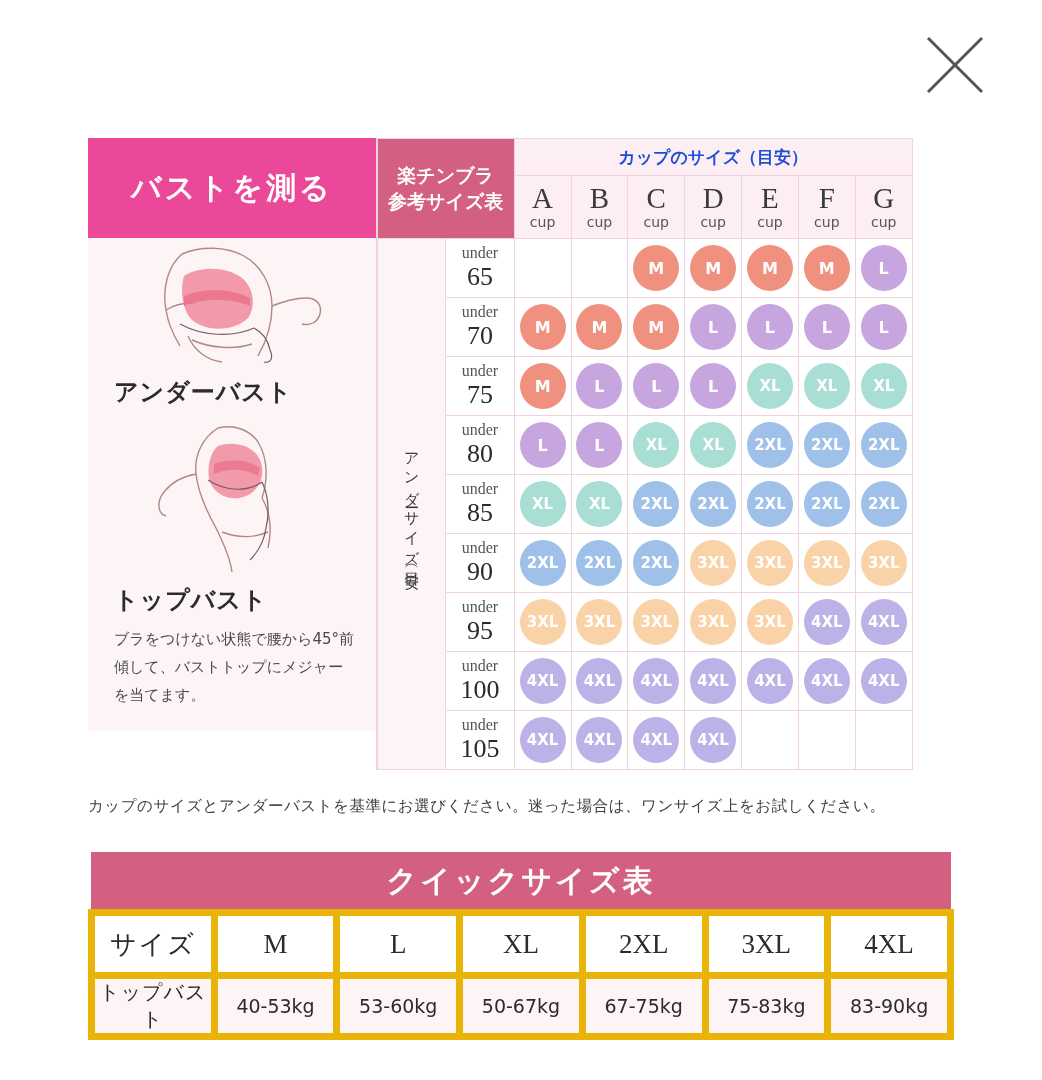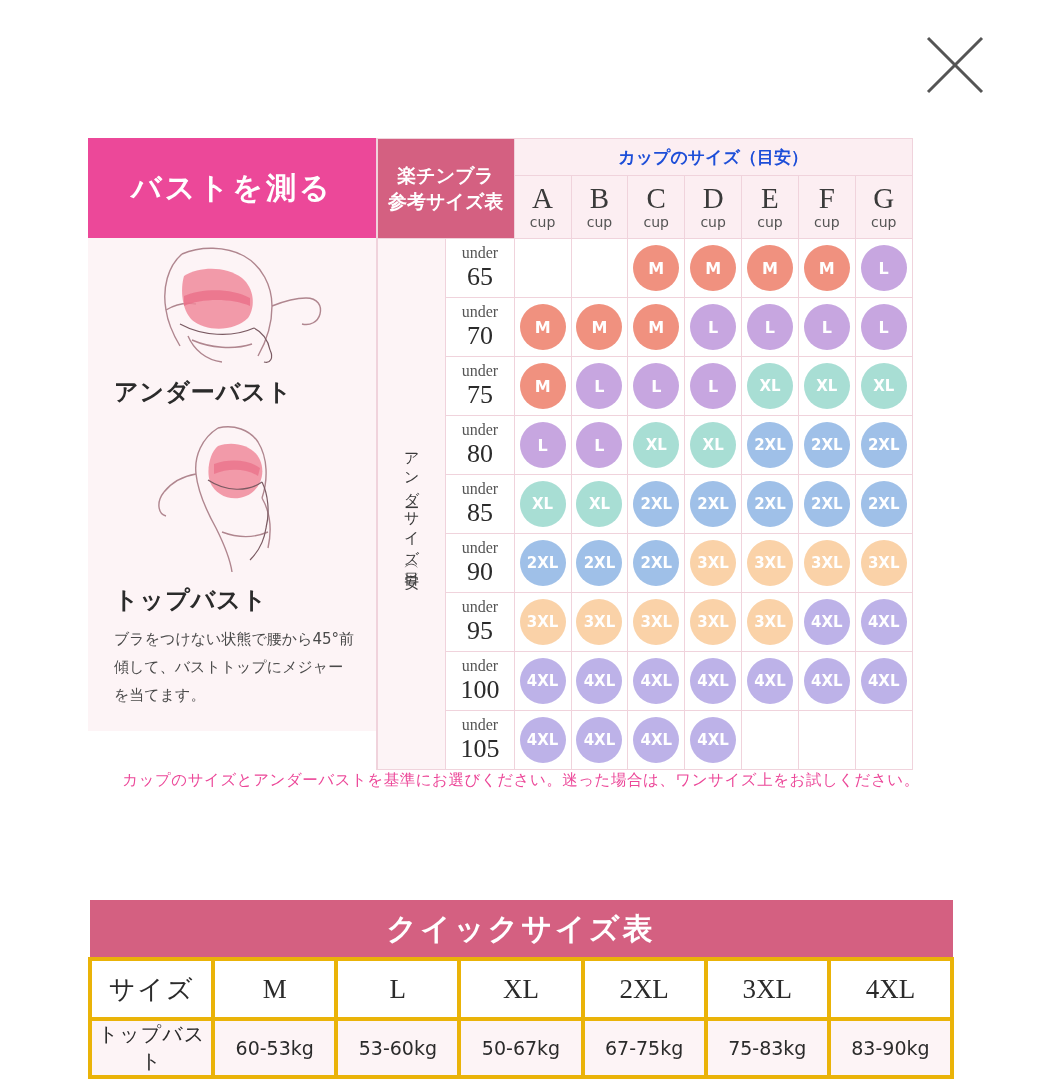--- a/index.html
+++ b/index.html
@@ -161,42 +161,42 @@
   }
   .pill.small { font-size: 15px; }
   .pill.m  { background: #f0917f; }
   .pill.l  { background: #c7a6e0; }
   .pill.xl { background: #a8ded4; }
   .pill.xxl{ background: #9fc0e8; }
   .pill.xxxl{ background: #fad2a8; }
   .pill.xxxxl{ background: #bdb2e8; }
 
   .note {
-    margin-top: 0;
+    margin-top: 26px;
     font-size: 15.5px;
-    color: #ec4899;
-    text-align: center;
+    color: #404040;
+    text-align: left;
     letter-spacing: 0.5px;
     font-family: "DejaVu Sans", sans-serif;
   }
 
   
   .quick-wrap {
     position: absolute;
     left: 88px;
-    top: 900px;
+    top: 852px;
     width: 707px;
   }
   table.quick {
     border-collapse: collapse;
     width: 866px;
     table-layout: fixed;
   }
   table.quick td {
-    border: 4px solid #eab308;
+    border: 7px solid #eab308;
     text-align: center;
     vertical-align: middle;
     padding: 0;
   }
   .quick-title {
     background: #d46081;
     color: #fff;
     height: 56px;
     font-size: 30px;
     font-weight: bold;
@@ -588,21 +588,21 @@
       <td class="quick-h lbl" style="width:248px">サイズ</td>
       <td class="quick-h">M</td>
       <td class="quick-h">L</td>
       <td class="quick-h">XL</td>
       <td class="quick-h">2XL</td>
       <td class="quick-h">3XL</td>
       <td class="quick-h">4XL</td>
     </tr>
     <tr>
       <td class="quick-r lbl">トップバスト</td>
-      <td class="quick-r">60-53kg</td>
+      <td class="quick-r">40-53kg</td>
       <td class="quick-r">53-60kg</td>
       <td class="quick-r">50-67kg</td>
       <td class="quick-r">67-75kg</td>
       <td class="quick-r">75-83kg</td>
       <td class="quick-r">83-90kg</td>
     </tr>
   </tbody>
     </table>
 </div>
 

